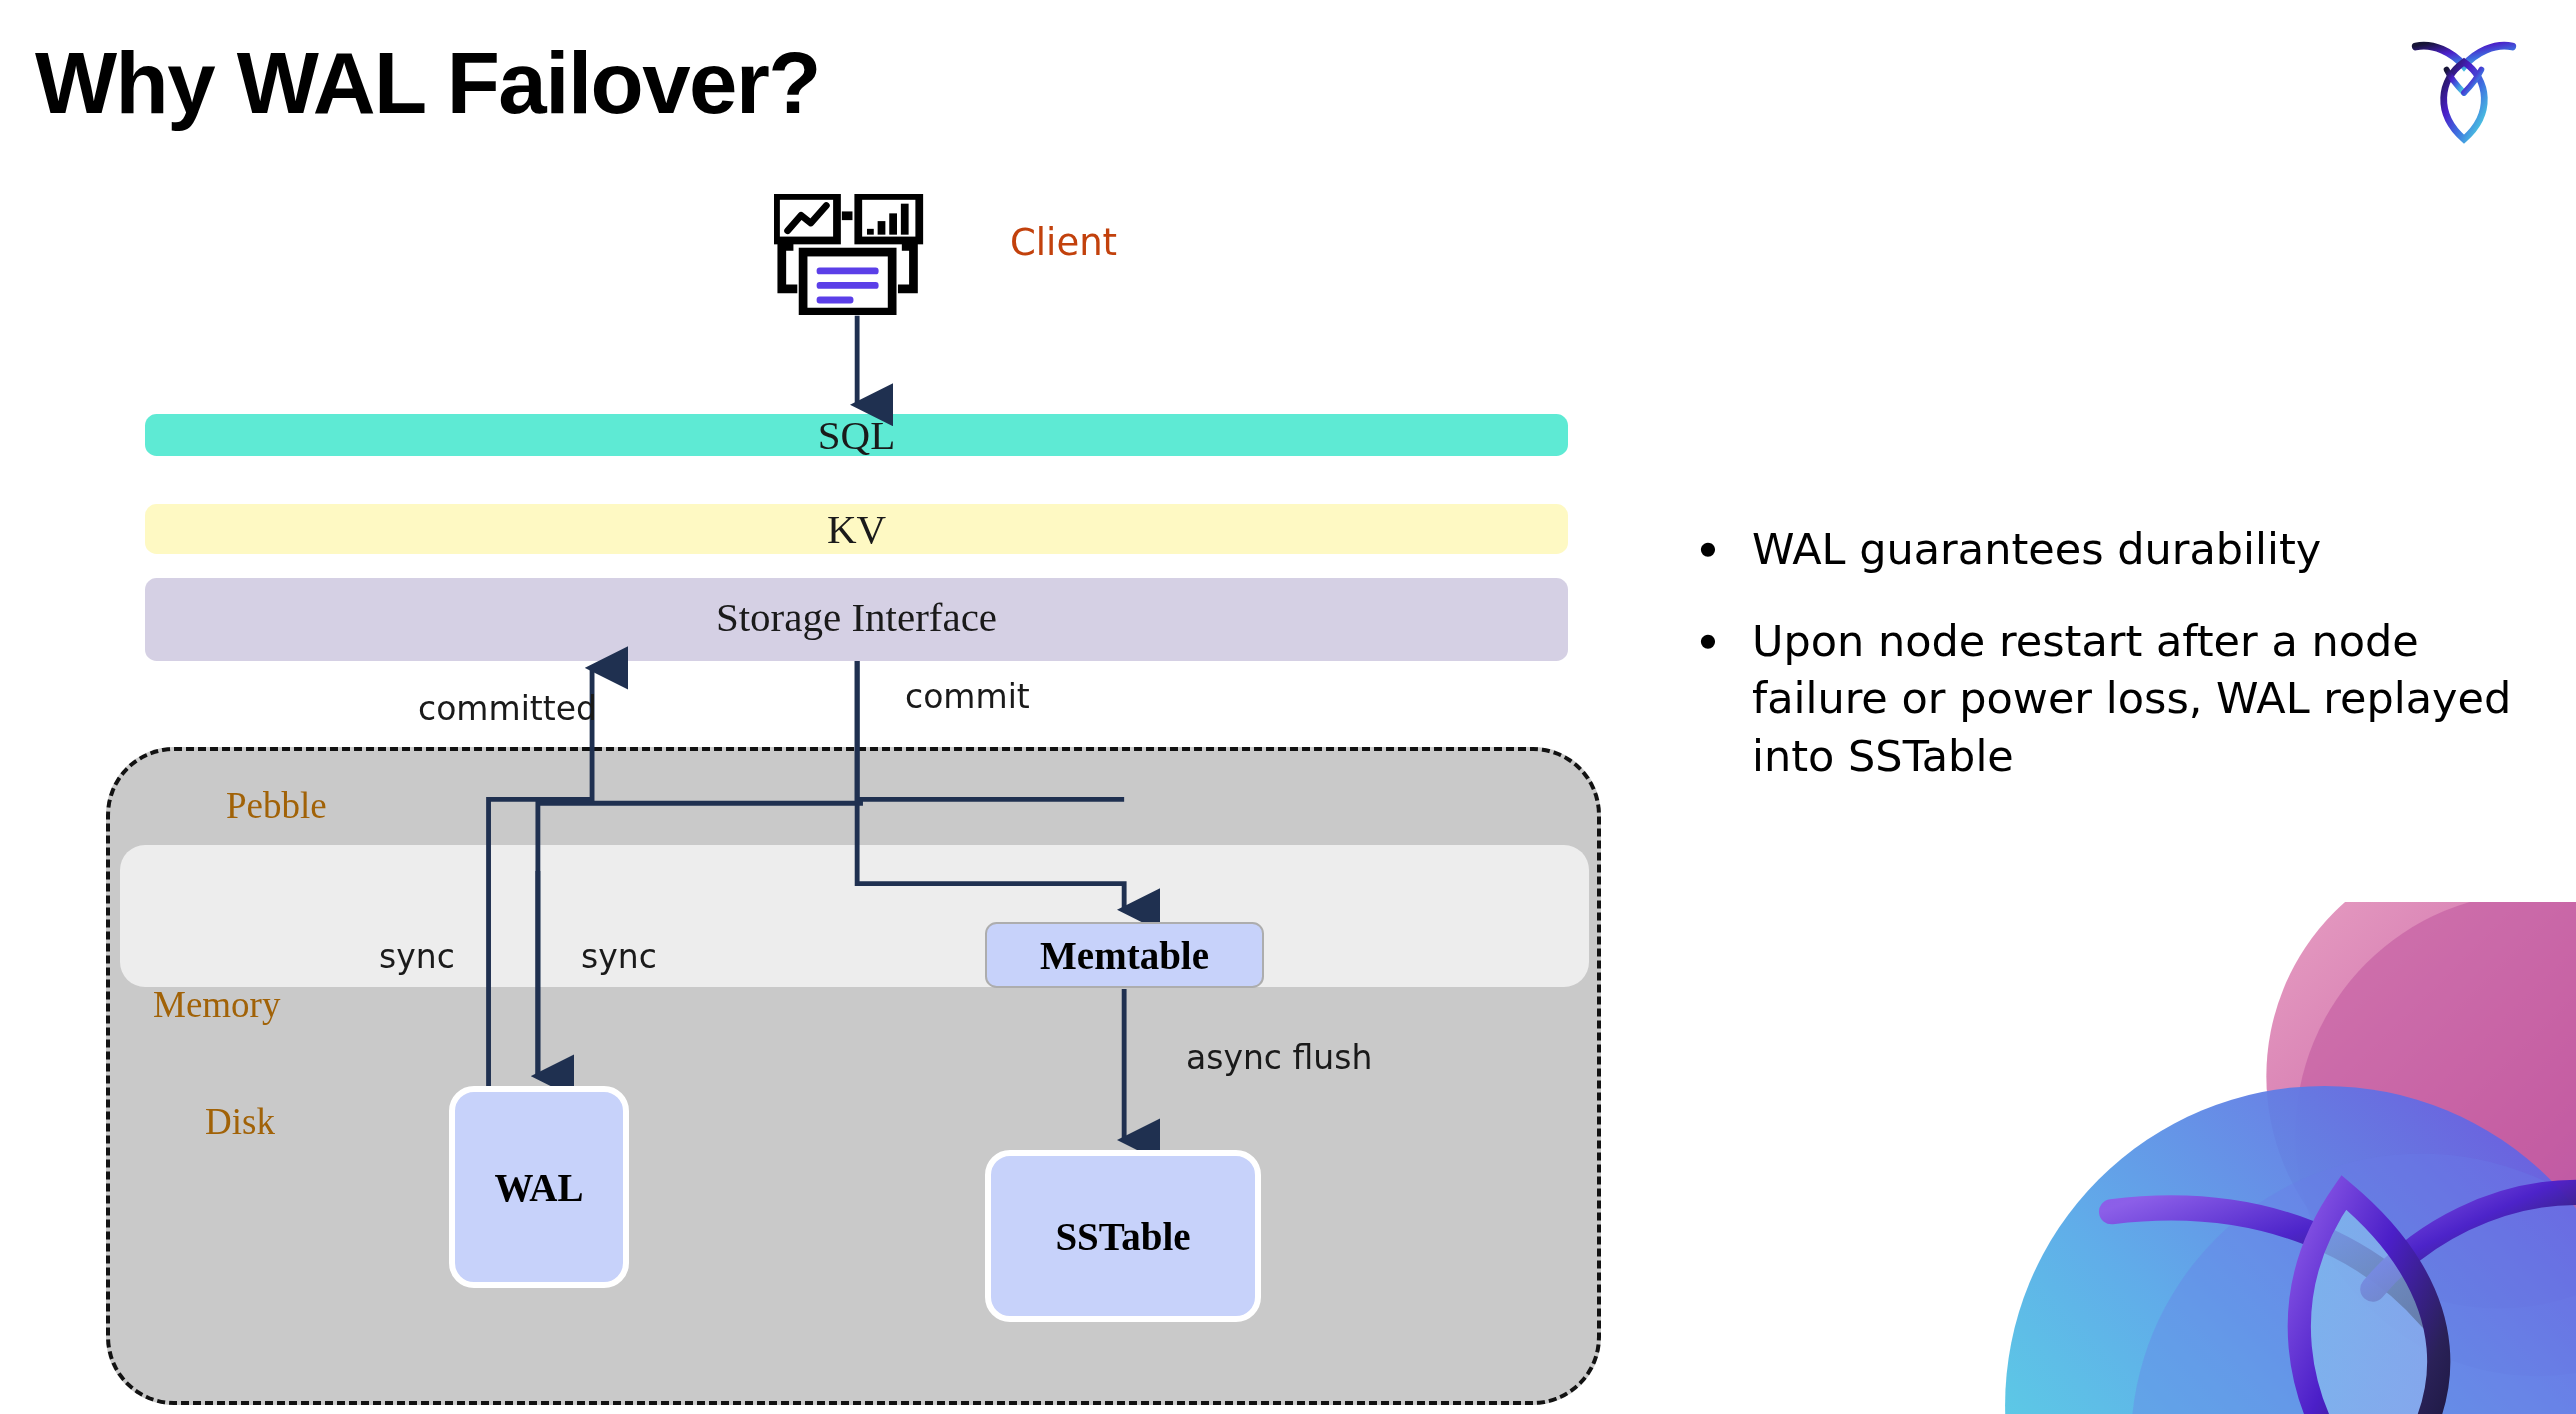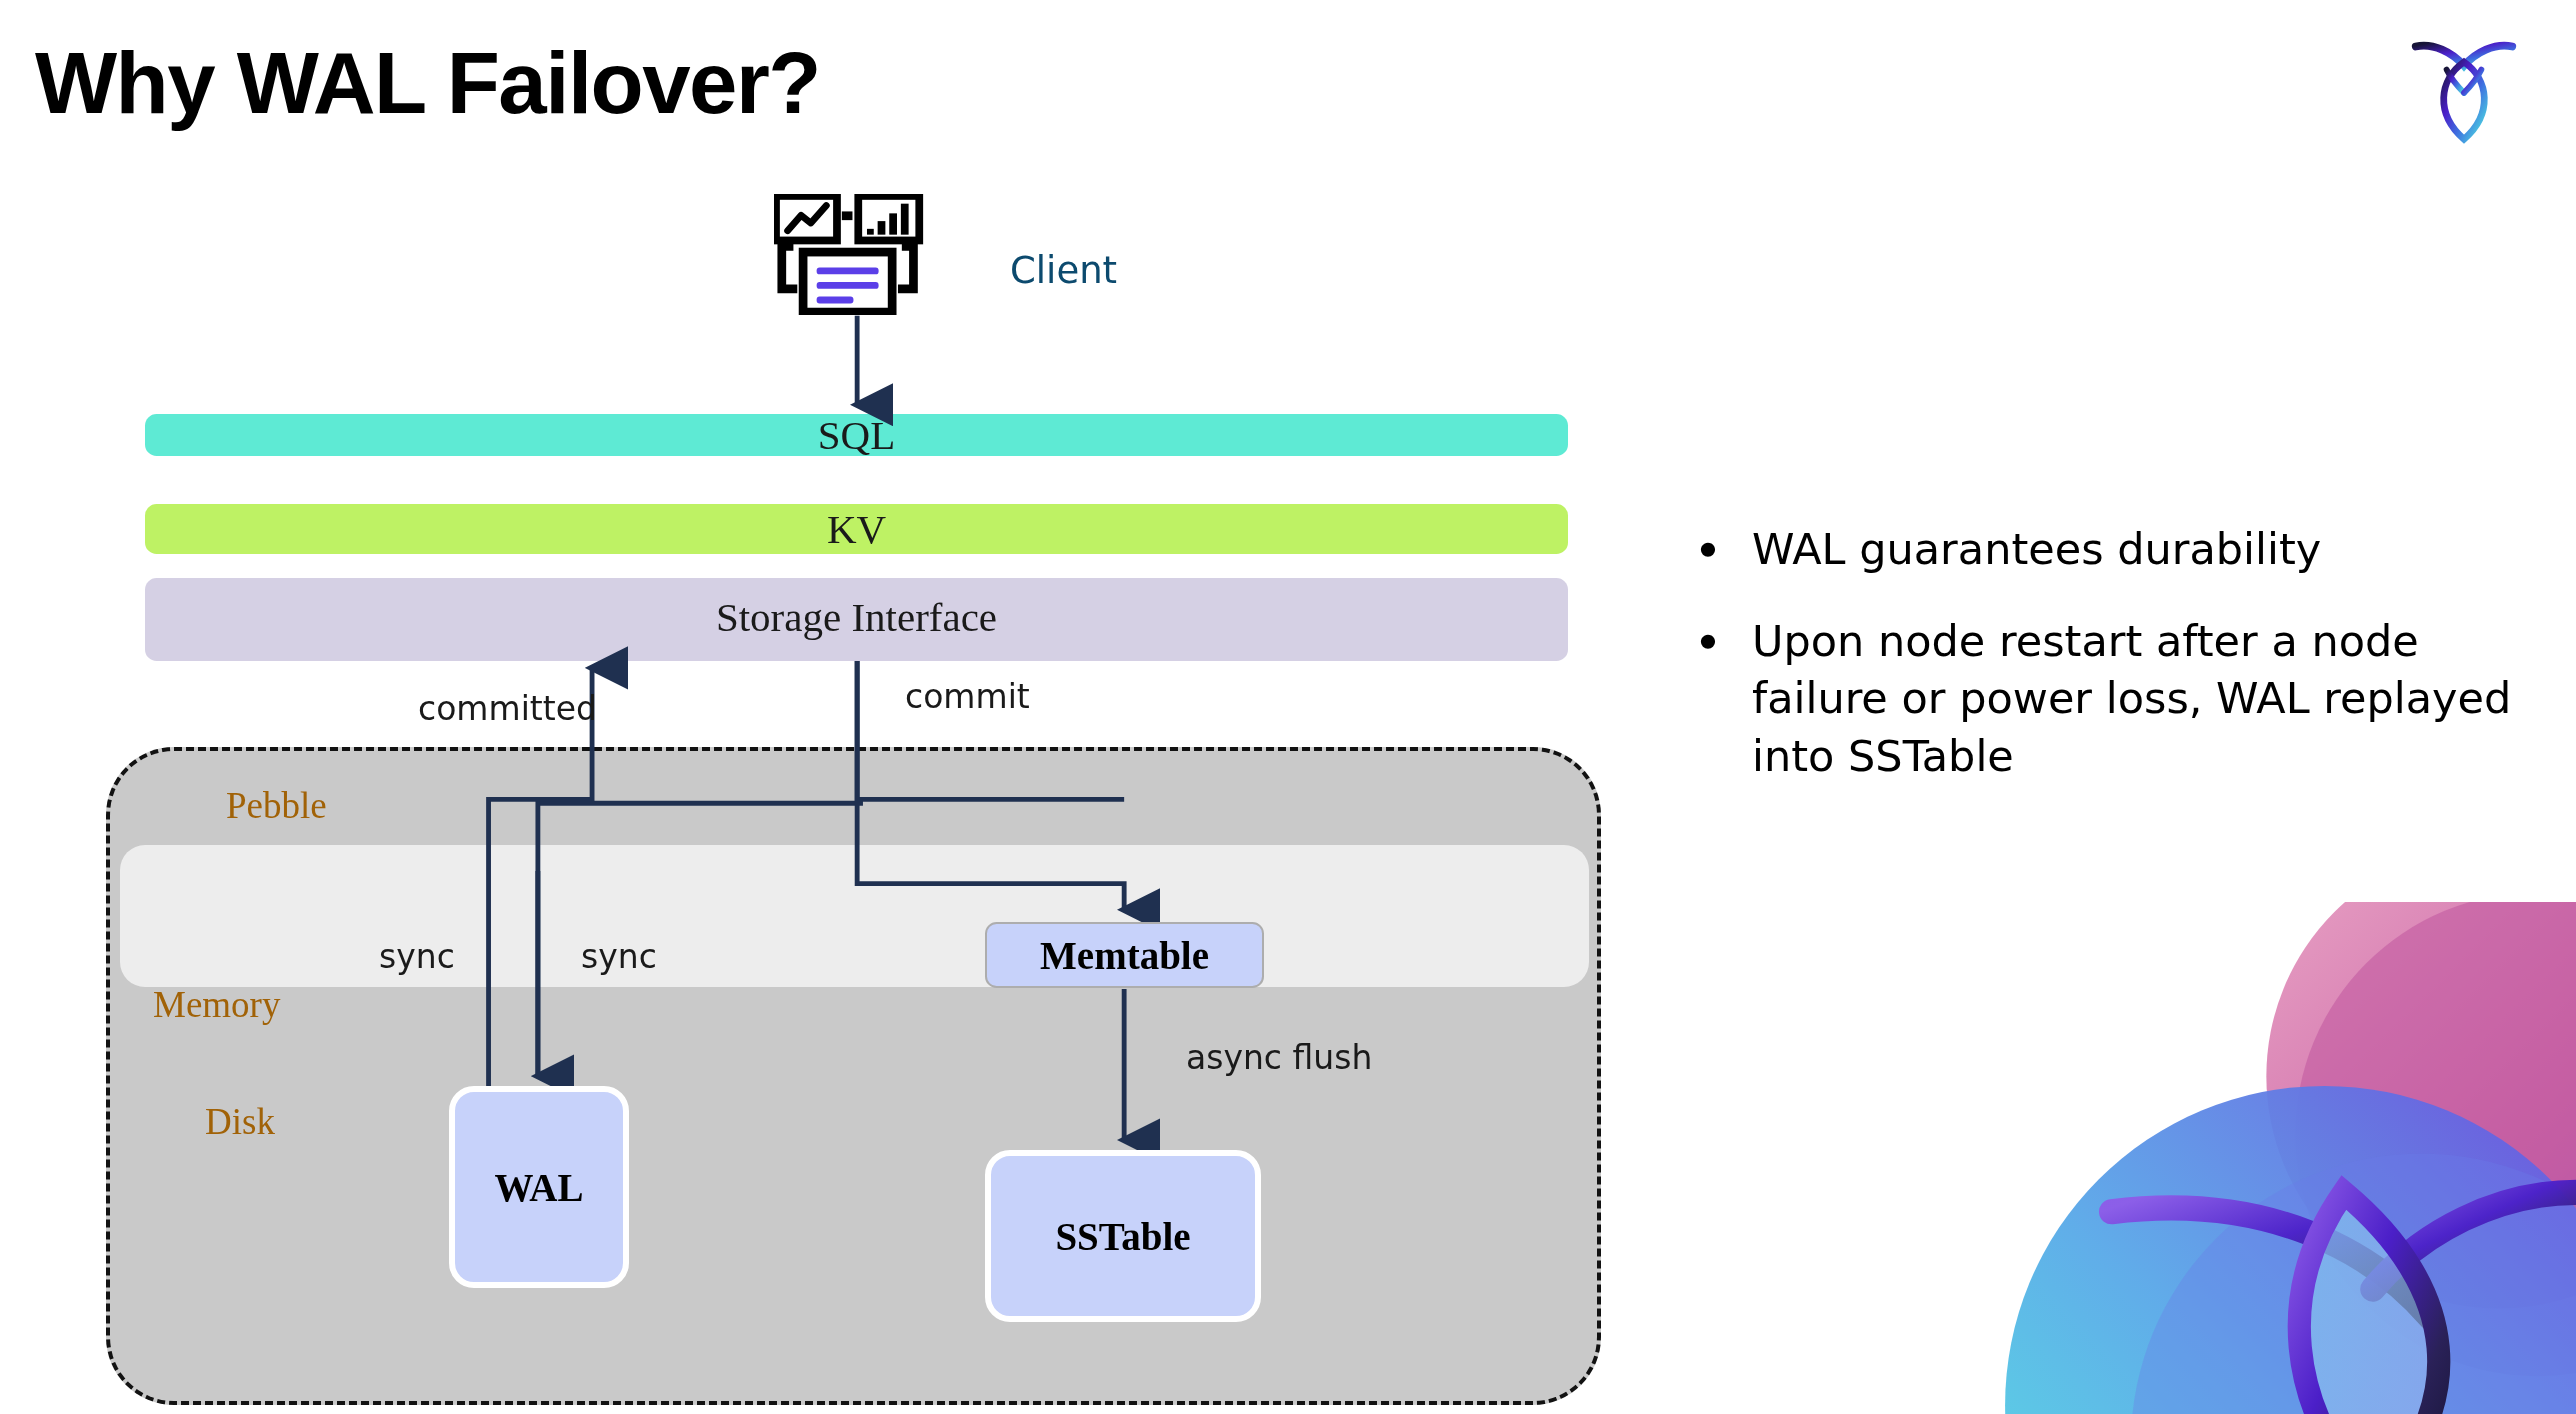--- a/index.html
+++ b/index.html
@@ -64,41 +64,40 @@
     left: 774px;
     top: 194px;
     width: 155px;
     height: 121px;
   }
   #client-label {
     position: absolute;
     left: 1010px;
     top: 221px;
     font-size: 37px;
-    color: #0c4a6e;
+    color: #c2410c;
     font-family: "DejaVu Sans", sans-serif;
     font-weight: 400;
-    margin-top: 28px;
   }
 
   
   .layer-bar {
     position: absolute;
     left: 145px;
     width: 1423px;
     border-radius: 11.6px;
     display: flex;
     align-items: center;
     justify-content: center;
     font-family: "Liberation Serif", serif;
     font-size: 41px;
     color: #1a1a1a;
   }
   #bar-sql   { top: 414px; height: 42px; background: #5eead4; }
-  #bar-kv    { top: 504px; height: 50px; background: #bef264; }
+  #bar-kv    { top: 504px; height: 50px; background: #fef9c3; }
   #bar-store { top: 578px; height: 83px; background: #D5D0E4; }
   #bar-store .bar-text { transform: translateY(-2.9px); }
 
   
   #pebble-box {
     position: absolute;
     left: 106px;
     top: 747px;
     width: 1495px;
     height: 658px;

